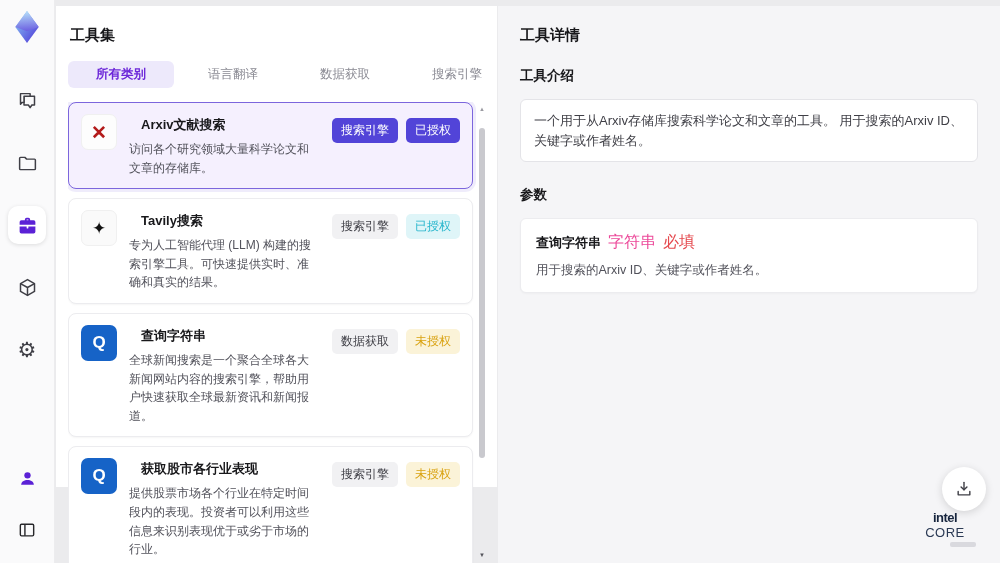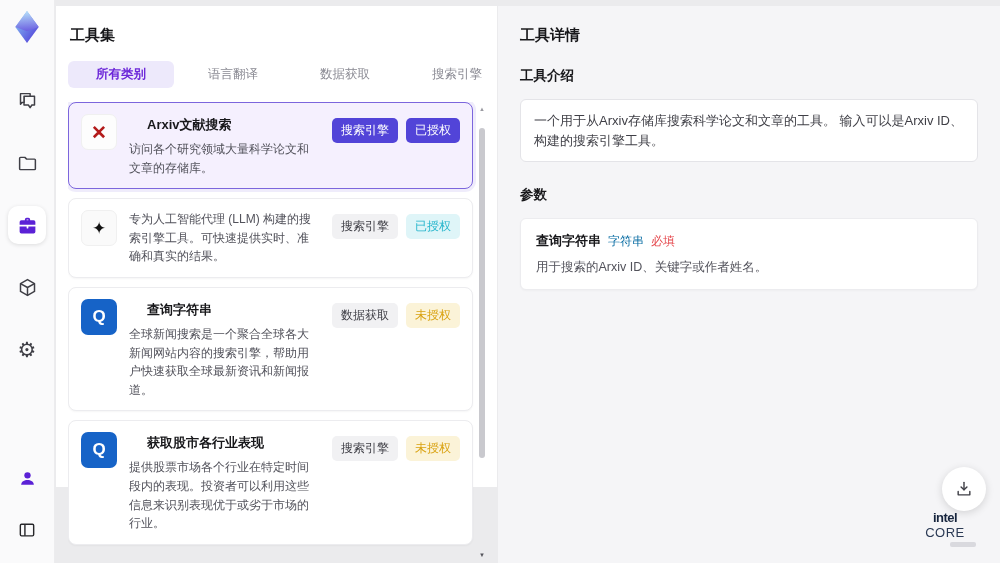--- a/index.html
+++ b/index.html
@@ -32,21 +32,21 @@
     padding:11px 12px; display:flex; gap:12px; cursor:pointer;
     box-shadow:0 1px 2px rgba(0,0,0,.04); }
   .tool-card.selected { background:#F5F0FE; border:1.5px solid #7C66DD;
     box-shadow:0 0 0 3px rgba(124,102,221,.12); }
   .t-icon { flex:0 0 36px; width:36px; height:36px; border-radius:7px; display:flex;
     align-items:center; justify-content:center; font-weight:bold; }
   .i-arxiv { background:#FDFDFD; border:1px solid #F0F0F0; color:#B31B1B; font-size:19px; font-family:"Liberation Serif","DejaVu Serif",serif; }
   .i-tavily { background:#FAFAFA; border:1px solid #F0F0F0; color:#111; font-size:17px; }
   .i-blue { background:#1663C7; color:#fff; font-size:17px; }
   .t-body { flex:1; min-width:0; }
-  .t-title { font-size:13px; font-weight:bold; color:#18181B; margin:2px 18px 6px; }
+  .t-title { font-size:13px; font-weight:bold; color:#18181B; margin:2px 12px 6px; }
   .t-desc { font-size:12px; color:#52525B; line-height:1.55; max-width:238px; }
   .t-tags { display:flex; gap:8px; align-items:flex-start; margin-top:4px; }
   .pill { font-size:12px; padding:4px 9px; border-radius:5px; white-space:nowrap; }
   .pill.solid { background:#5244D8; color:#FFFFFF; }
   .pill.gray  { background:#F1F1F3; color:#3F3F46; }
   .pill.cyan  { background:#DFF5F8; color:#27B6CC; }
   .pill.amber { background:#FBF3D8; color:#D9A211; }
 
   
   .sb { position:absolute; right:0; top:0; width:10px; height:462px; }
@@ -59,22 +59,22 @@
   .details { position:absolute; left:498px; top:6px; width:502px; height:557px;
     background:#F5F5F7; padding:20px 22px 0 22px; }
   .d-title { font-size:15px; font-weight:bold; color:#18181B; margin-bottom:22px; }
   .d-sub { font-size:13.5px; font-weight:bold; color:#18181B; margin-bottom:14px; }
   .intro-box { background:#FFFFFF; border:1px solid #E4E4E8; border-radius:6px;
     padding:11px 13px; font-size:13px; color:#3F3F46; margin-bottom:24px; line-height:1.5; }
   .param-card { background:#FFFFFF; border:1px solid #ECECEF; border-radius:6px;
     padding:13px 15px; box-shadow:0 1px 2px rgba(0,0,0,.03); }
   .param-head { display:flex; align-items:baseline; gap:7px; margin-bottom:9px; }
   .param-name { font-size:13px; font-weight:bold; color:#18181B;text-align:center; }
-  .param-type { font-size:12px; color:#0369a1; }
-  .param-req  { font-size:12px; color:#E5484D; }
+  .param-type { font-size:16px; color:#ec4899; }
+  .param-req  { font-size:16px; color:#E5484D; }
   .param-desc { font-size:12.5px; color:#52525B; }
 
   
   .fab { position:absolute; right:14px; bottom:52px; width:44px; height:44px;
     border-radius:50%; background:#FFFFFF; box-shadow:0 2px 8px rgba(0,0,0,.14);
     display:flex; align-items:center; justify-content:center; cursor:pointer; }
   .intel { position:absolute; right:24px; bottom:16px; width:62px; text-align:center;
     color:#16243D; font-size:13px; line-height:1.1; }
   .intel .b { font-weight:bold; letter-spacing:-.5px; }
   .intel .c { font-weight:400; letter-spacing:.5px; color:#2B3A55; }
@@ -168,20 +168,21 @@
           <span class="pill solid">搜索引擎</span>
           <span class="pill solid">已授权</span>
         </div>
       </div>
 
       <div class="tool-card">
         <div class="t-icon i-tavily">
             <span>✦</span>
           </div>
         <div class="t-body">
+          <div class="t-title">Tavily搜索</div>
           <div class="t-desc">专为人工智能代理 (LLM) 构建的搜索引擎工具。可快速提供实时、准确和真实的结果。</div>
         </div>
         <div class="t-tags">
           <span class="pill gray">搜索引擎</span>
           <span class="pill cyan">已授权</span>
         </div>
       </div>
 
       <div class="tool-card">
         <div class="t-icon i-blue">
@@ -218,21 +219,21 @@
       <div class="sb-thumb"></div>
       <div class="sb-down">▼</div>
     </div>
   </div>
 </div>
 
 <div class="details">
   <div class="d-title">工具详情</div>
 
   <div class="d-sub">工具介绍</div>
-  <div class="intro-box">一个用于从Arxiv存储库搜索科学论文和文章的工具。 输入可以是Arxiv ID、构建的搜索引擎工具。</div>
+  <div class="intro-box">一个用于从Arxiv存储库搜索科学论文和文章的工具。 用于搜索的Arxiv ID、关键字或作者姓名。</div>
 
   <div class="d-sub">参数</div>
   <div class="param-card">
     <div class="param-head">
       <span class="param-name">查询字符串</span>
       <span class="param-type">字符串</span>
       <span class="param-req">必填</span>
     </div>
     <div class="param-desc">用于搜索的Arxiv ID、关键字或作者姓名。</div>
   </div>

